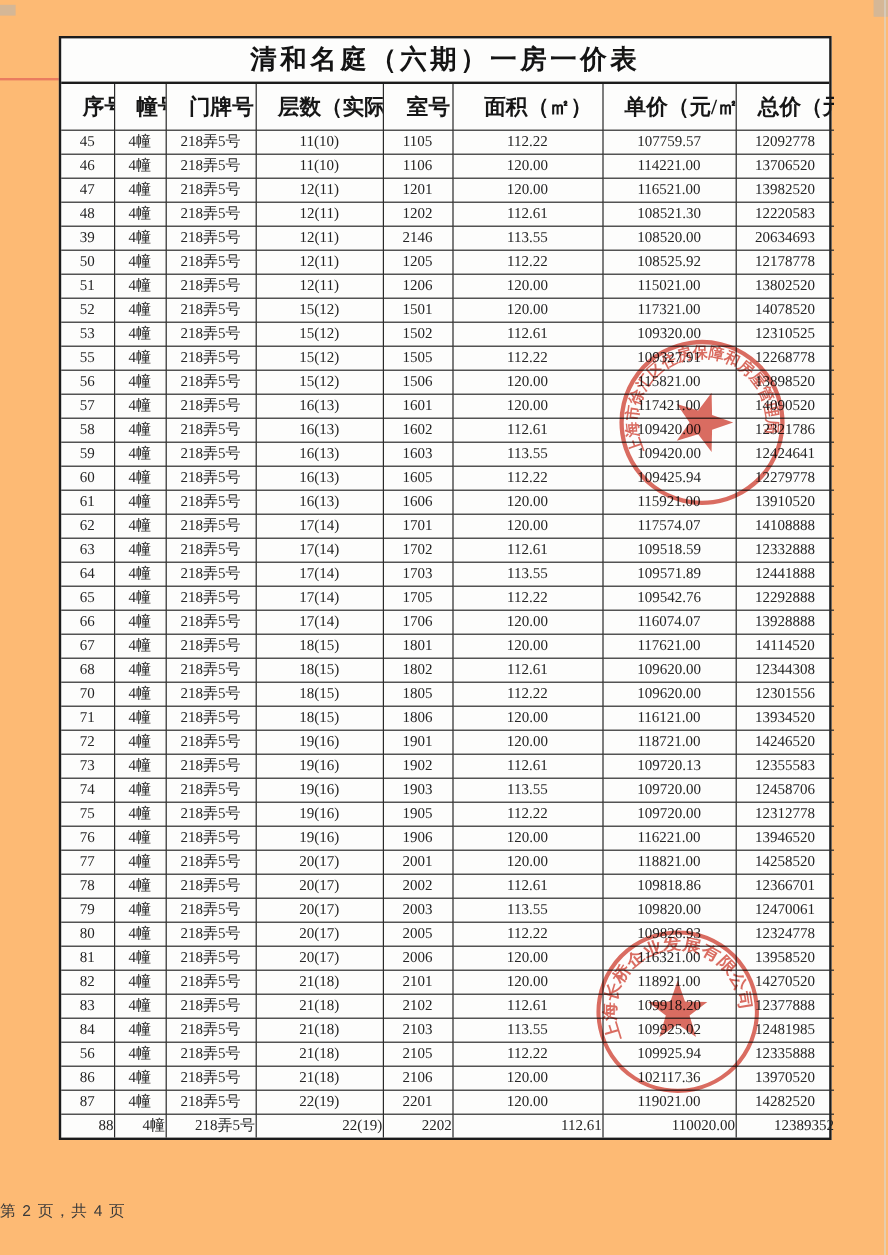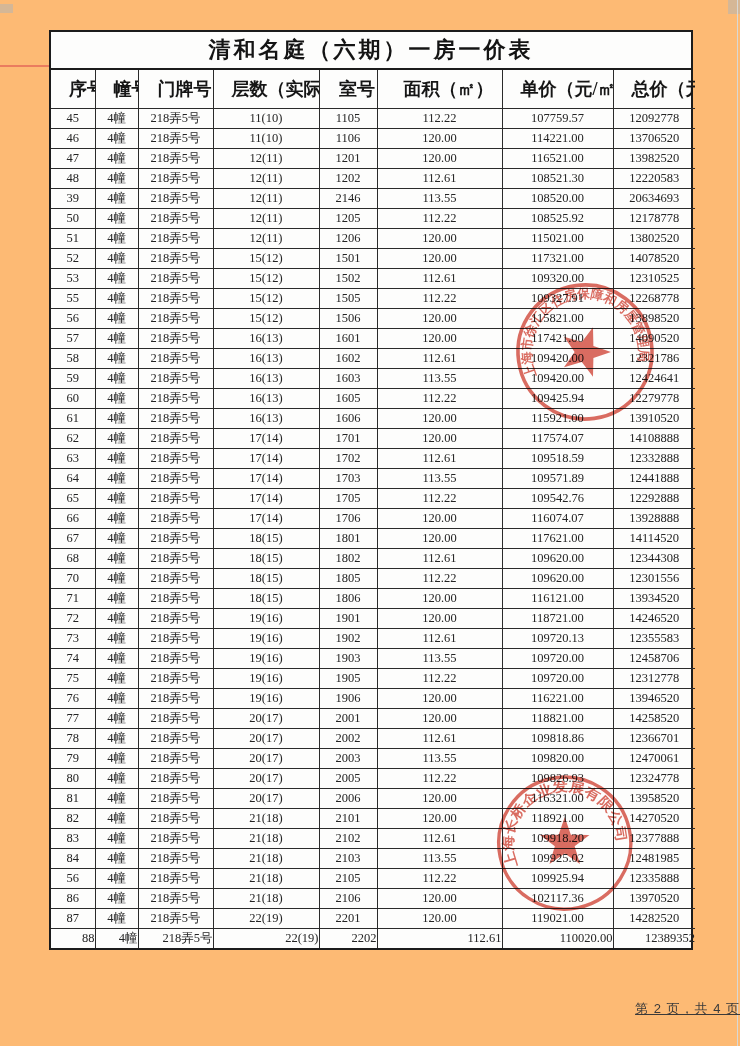--- a/index.html
+++ b/index.html
@@ -51,24 +51,23 @@
   .price-table tbody tr:last-child td { border-bottom:none;text-align:right; }
   .price-table thead th { border-top:none; }
 
   
   col.c-seq{width:44px;} col.c-bld{width:43px;} col.c-door{width:75px;}
   col.c-floor{width:106px;} col.c-room{width:58px;} col.c-area{width:125px;}
   col.c-unit{width:111px;} col.c-total{width:82px;}
 
   .footer {
     position:absolute; left:0; top:1000px; width:740px;
-    text-align:right; font-size:13px; color:#3a3a3a;
+    text-align:left; font-size:13px; color:#3a3a3a;
     font-family:"Liberation Sans","DejaVu Sans",sans-serif;
     letter-spacing:1px;
-    text-decoration:underline;
   }
 
   .stamp {
     position:absolute; opacity:.74; mix-blend-mode:multiply;
     pointer-events:none;
   }
   .stamp svg { display:block; }
 </style>
 </head>
 <body>

